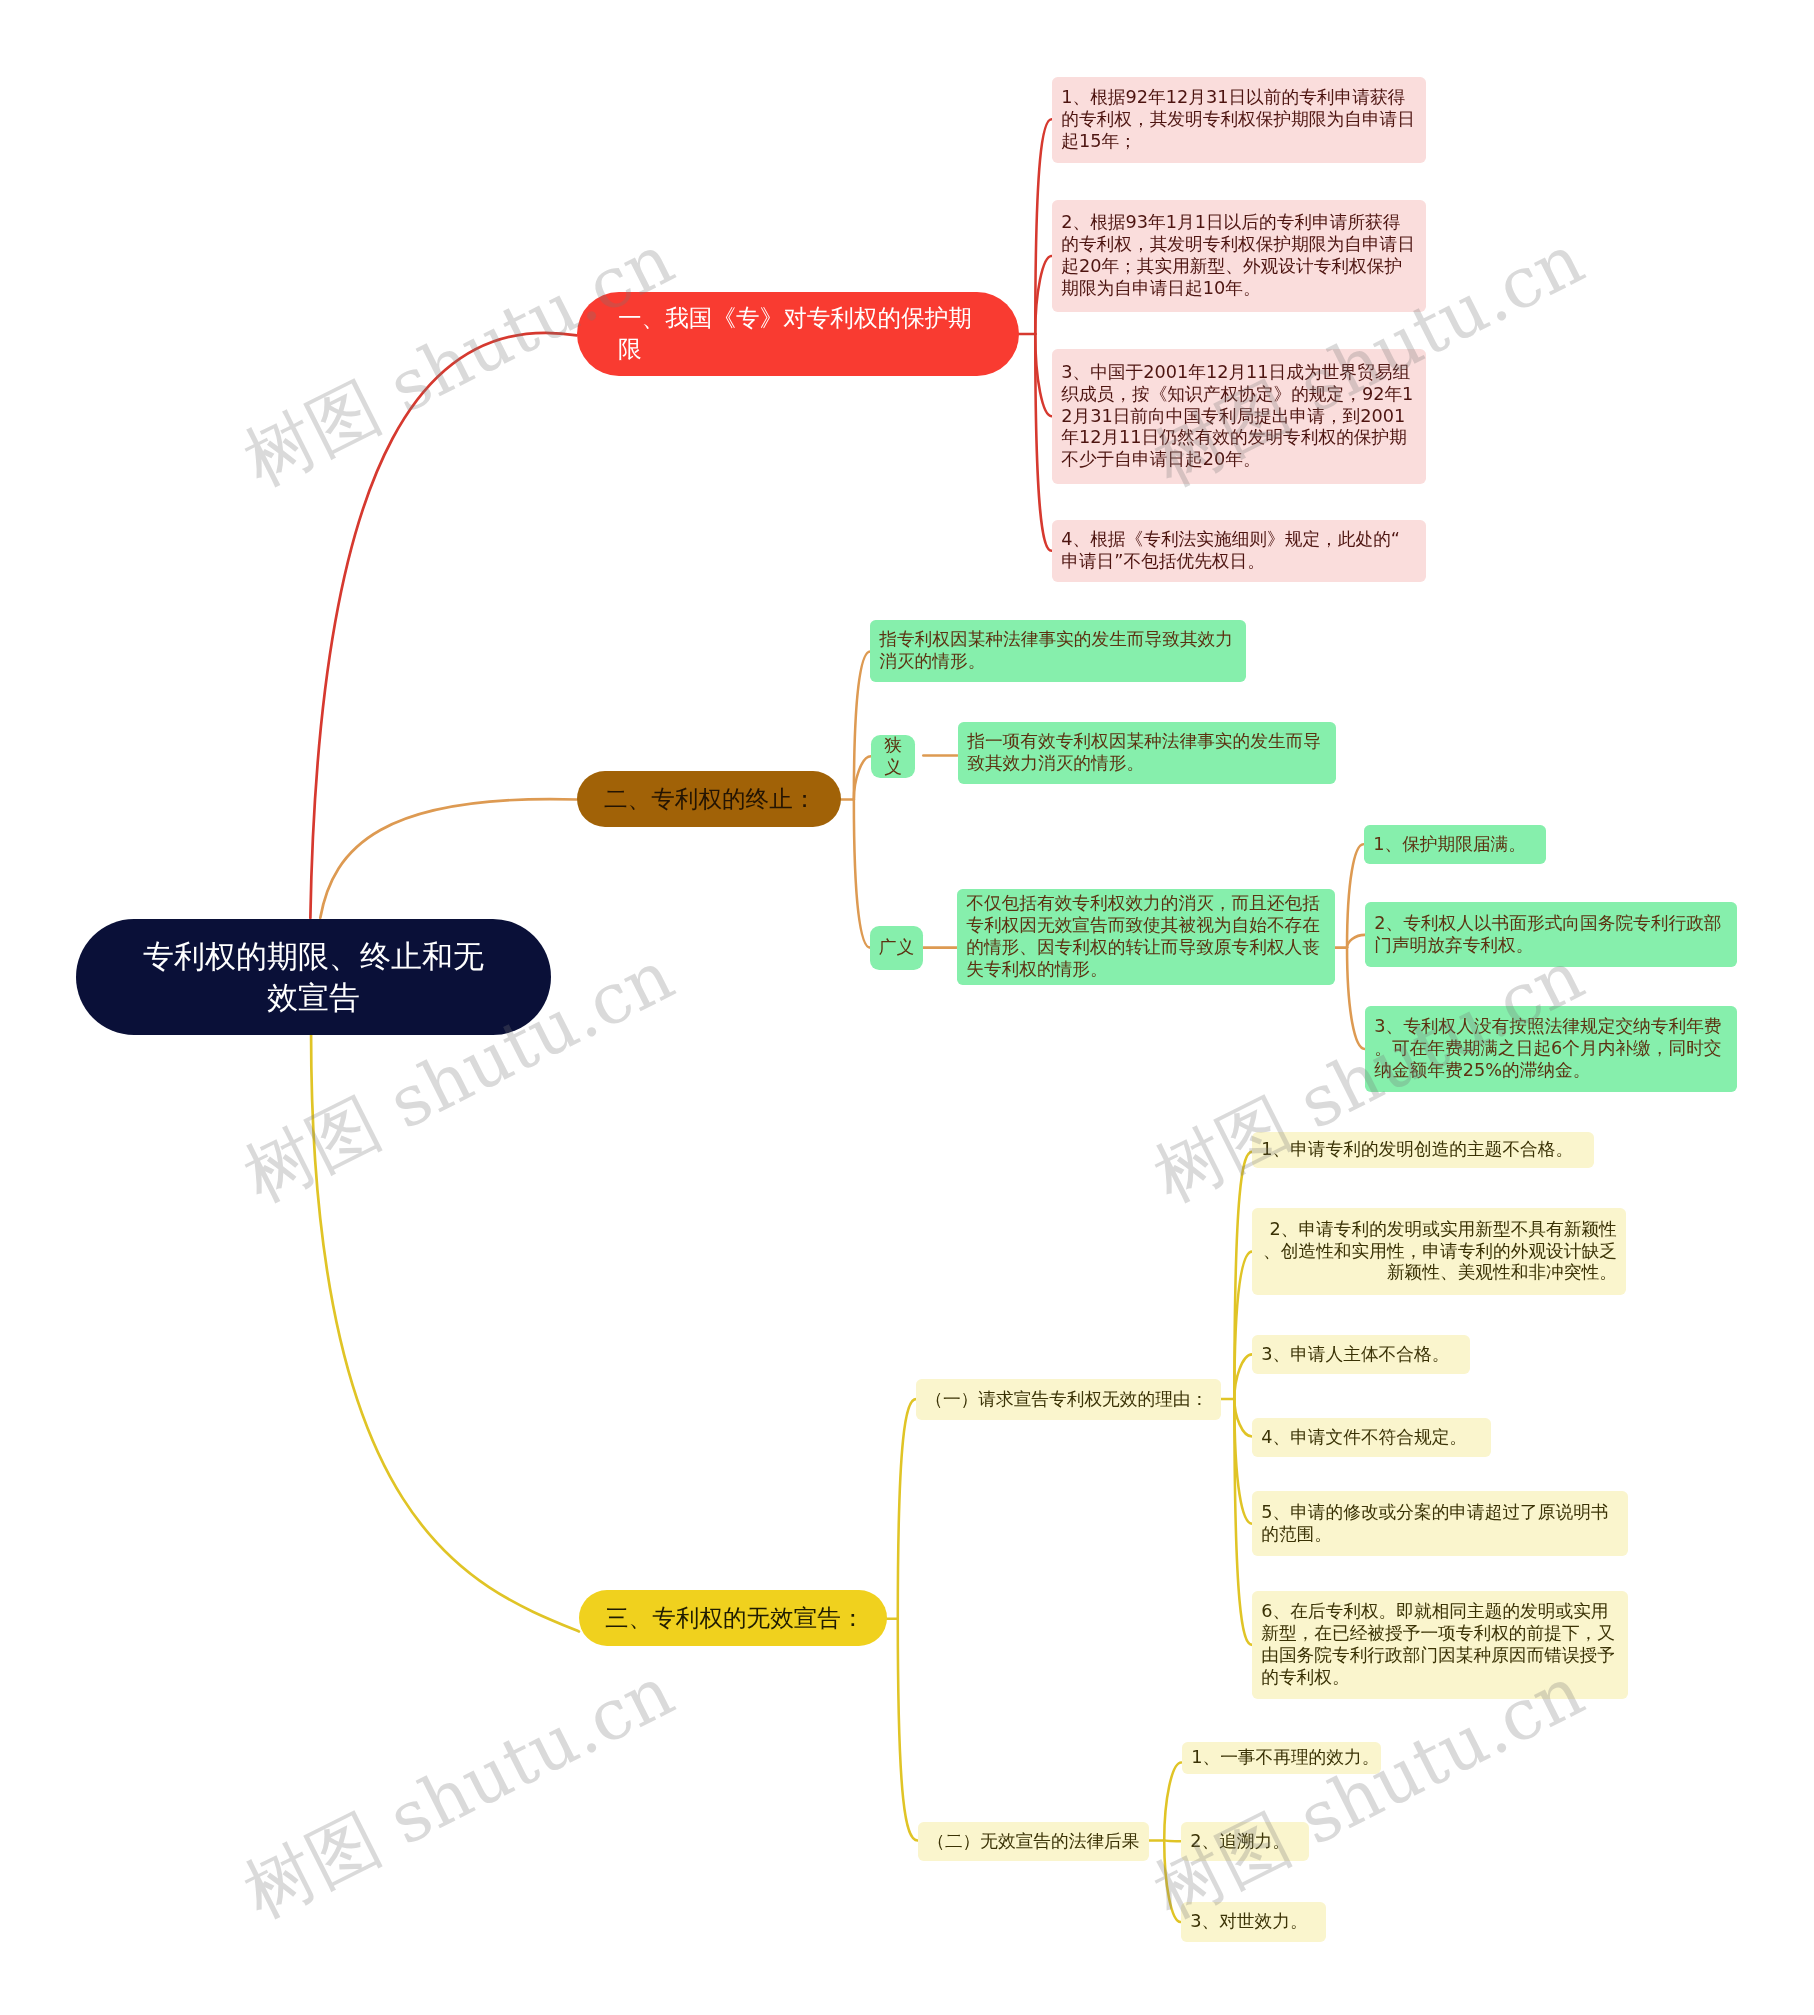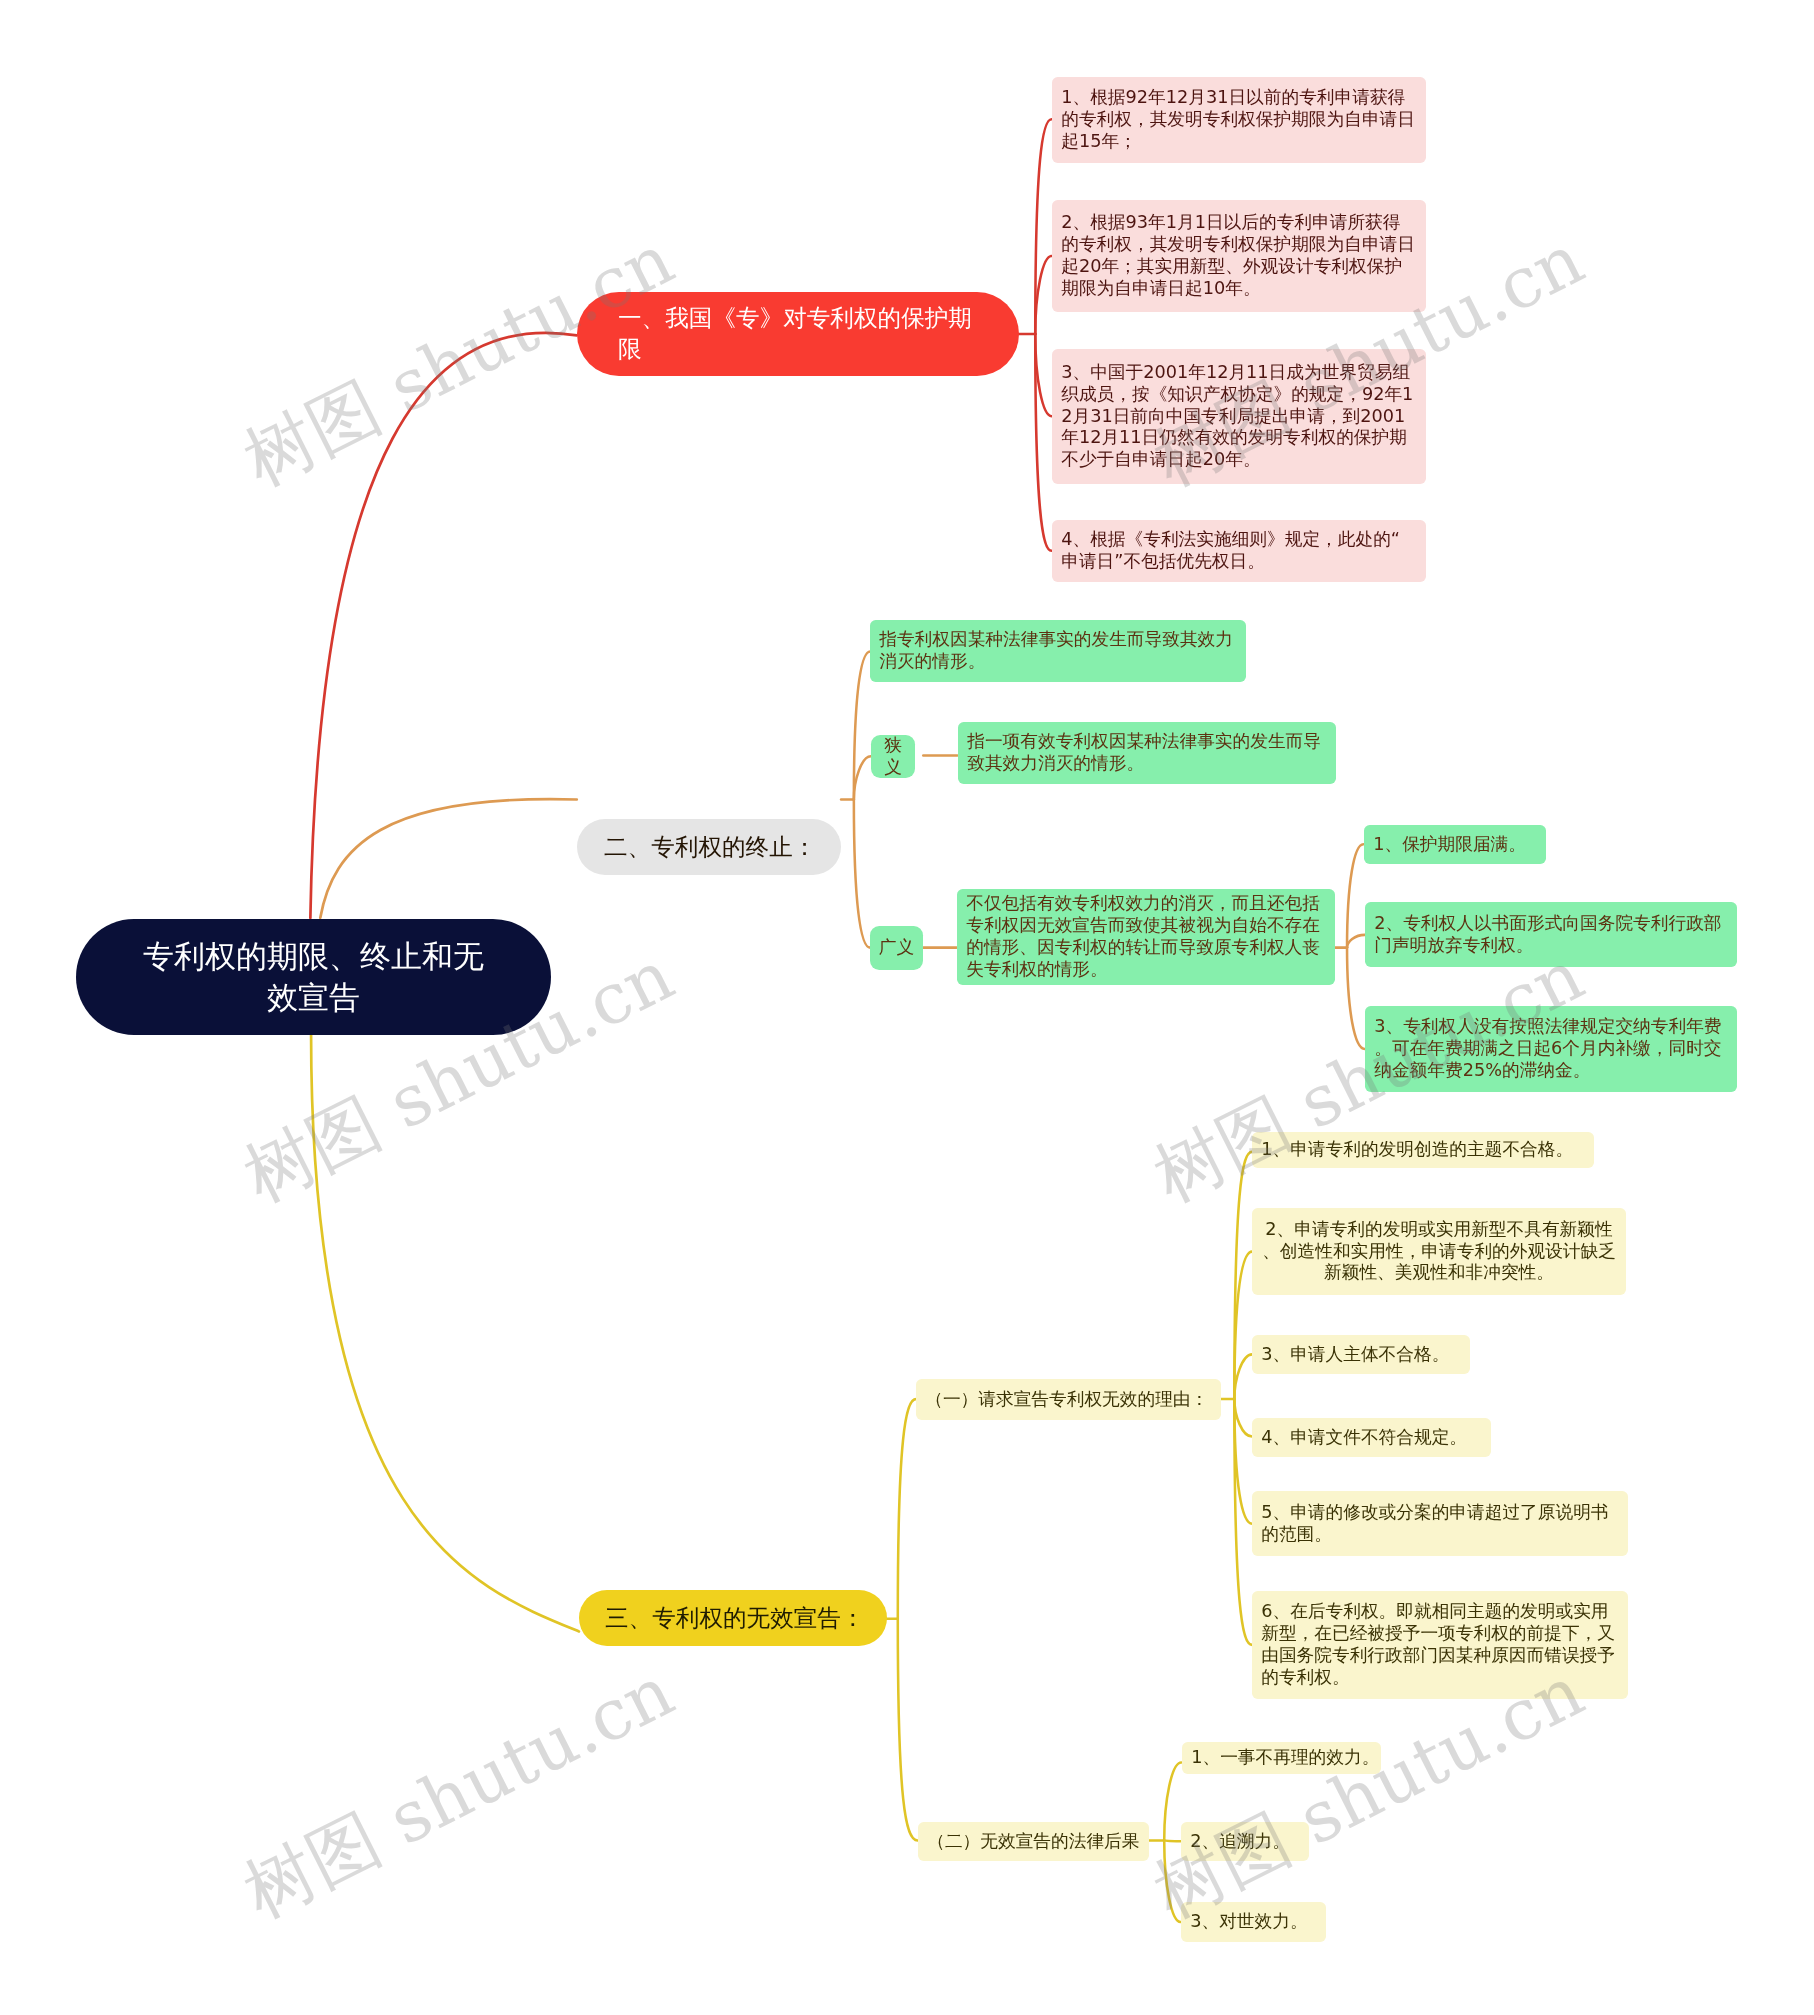--- a/index.html
+++ b/index.html
@@ -9,21 +9,21 @@
   #wm span{position:absolute;color:rgba(120,120,120,0.27);font-size:70px;white-space:nowrap;
            transform:rotate(-26.7deg);transform-origin:left bottom;
            font-family:"DejaVu Serif","Liberation Serif",serif;}
   svg#links{position:absolute;left:0;top:0;width:1814px;height:2015px;z-index:1;}
   #stage{position:absolute;left:0;top:0;width:1814px;height:2015px;z-index:2;}
   .node{position:absolute;box-sizing:border-box;display:flex;align-items:center;}
   .node > span{display:block;width:100%;line-break:anywhere;}
   .node.nw > span{white-space:nowrap;}
   .root{background:#0a1038;color:#ffffff;border-radius:58px;}
   .b1{background:#f93b31;color:#ffffff;border-radius:42px;}
-  .b2{background:#e5e5e5;color:#231403;border-radius:28px;margin-top:48px;}
+  .b2{background:#a16207;color:#231403;border-radius:28px;}
   .b3{background:#f0d11e;color:#1f1c02;border-radius:28px;}
   .lf{border-radius:5.7px;}
   .nd{border-radius:9.2px;}
   .lf1{background:#fadddc;color:#4d1410;}
   .lf2{background:#86efac;color:#5c3211;}
   .lf3{background:#faf5cd;color:#3a3205;}
 </style>
 </head>
 <body>
 <div id="wm">
@@ -117,21 +117,21 @@
   <div class="node b3" style="left:579px;top:1590px;width:308px;height:56px;padding:0px 14px 0px 26px;">
       <span style="text-align:left;font-size:23.6px;line-height:1.3;">三、专利权的无效宣告：</span>
     </div>
   <div class="node lf lf3" style="left:916px;top:1379px;width:305px;height:41px;padding:0px 9.2px 0px 9.2px;">
       <span style="text-align:left;font-size:17.7px;line-height:1.24;">（一）请求宣告专利权无效的理由：</span>
     </div>
   <div class="node lf lf3" style="left:1252px;top:1132px;width:342px;height:36px;padding:0px 9.2px 0px 9.2px;">
       <span style="text-align:left;font-size:17.7px;line-height:1.24;">1、申请专利的发明创造的主题不合格。</span>
     </div>
   <div class="node lf lf3" style="left:1252px;top:1208px;width:374px;height:87px;padding:10px 9.2px 10px 9.2px;">
-      <span style="text-align:center;font-size:17.7px;line-height:1.24;">2、申请专利的发明或实用新型不具有新颖性、创造性和实用性，申请专利的外观设计缺乏新颖性、美观性和非冲突性。</span>
+      <span style="text-align:right;font-size:17.7px;line-height:1.24;">2、申请专利的发明或实用新型不具有新颖性、创造性和实用性，申请专利的外观设计缺乏新颖性、美观性和非冲突性。</span>
     </div>
   <div class="node lf lf3" style="left:1252px;top:1335px;width:218px;height:39px;padding:0px 9.2px 0px 9.2px;">
       <span style="text-align:left;font-size:17.7px;line-height:1.24;">3、申请人主体不合格。</span>
     </div>
   <div class="node lf lf3" style="left:1252px;top:1418px;width:239px;height:39px;padding:0px 9.2px 0px 9.2px;">
       <span style="text-align:left;font-size:17.7px;line-height:1.24;">4、申请文件不符合规定。</span>
     </div>
   <div class="node lf lf3" style="left:1252px;top:1491px;width:376px;height:65px;padding:10px 9.2px 10px 9.2px;">
       <span style="text-align:left;font-size:17.7px;line-height:1.24;">5、申请的修改或分案的申请超过了原说明书的范围。</span>
     </div>

